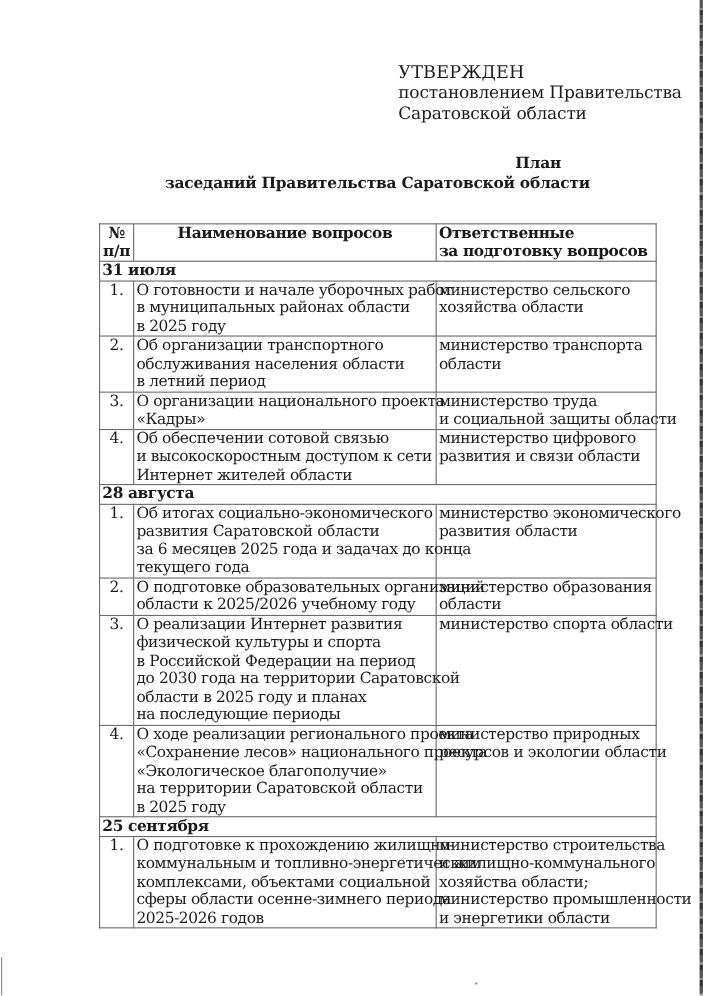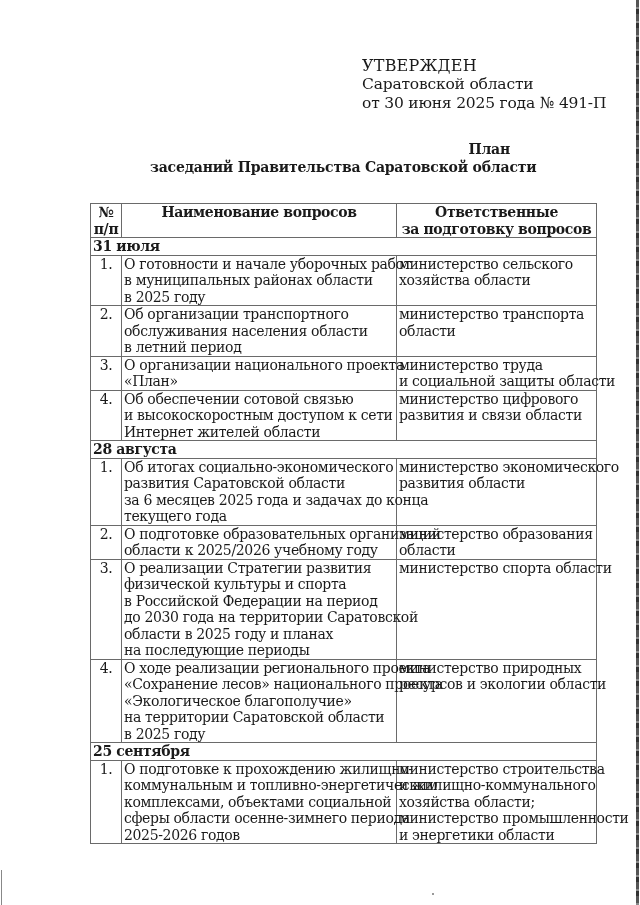--- a/index.html
+++ b/index.html
@@ -25,42 +25,42 @@
   }
   table.plan td, table.plan th {
     border: 1.2px solid #6a6a6a; padding: 0 2px; vertical-align: top; overflow: visible; white-space: nowrap;
   }
   col.c-num { width: 31px; }
   col.c-q { width: 275px; }
   col.c-resp { width: 200px; }
   th { font-weight: bold; font-size: 14px; line-height: 16.5px; }
   th.num { text-align: center; padding: 0; }
   th.q { vertical-align: top; }
-  th.resp { text-align: center; }
+  th.resp { text-align: left; }
   tr.head { height: 34px; }
   tr.date td { font-weight: bold; height: 15px; }
   td.num { text-align: center; padding: 0; }
   td.q, td.resp { padding-left: 2px; }
   td.q div, td.resp div { white-space: nowrap; }
   .scanline {
     position: absolute; left: 636px; top: 0; width: 3px; height: 905px;
     background: repeating-linear-gradient(180deg, #555 0 7px, #888 7px 9px, #333 9px 14px);
   }
   .left-mark {
     position: absolute; left: 1px; top: 870px; width: 1px; height: 35px; background: #888;
   }
   .speck { position: absolute; left: 432px; top: 893px; width: 2px; height: 2px; background: #999; }
 </style>
 </head>
 <body>
 
 <div class="approval">
   <div class="stamp">УТВЕРЖДЕН</div>
+  <div>постановлением Правительства</div>
   <div>Саратовской области</div>
-  <div>от 30 июня 2025 года № 491-П</div>
 </div>
 
 <div class="title">
   <div>План</div>
   <div>заседаний Правительства Саратовской области</div>
 </div>
 
 <table class="plan">
   <colgroup>
       <col class="c-num">
@@ -103,21 +103,21 @@
         </td>
         <td class="resp">
           <div>министерство транспорта</div>
           <div>области</div>
         </td>
       </tr>
       <tr>
         <td class="num">3.</td>
         <td class="q">
           <div>О организации национального проекта</div>
-          <div>«План»</div>
+          <div>«Кадры»</div>
         </td>
         <td class="resp">
           <div>министерство труда</div>
           <div>и социальной защиты области</div>
         </td>
       </tr>
       <tr>
         <td class="num">4.</td>
         <td class="q">
           <div>Об обеспечении сотовой связью</div>
@@ -152,21 +152,21 @@
           <div>области к 2025/2026 учебному году</div>
         </td>
         <td class="resp">
           <div>министерство образования</div>
           <div>области</div>
         </td>
       </tr>
       <tr>
         <td class="num">3.</td>
         <td class="q">
-          <div>О реализации Стратегии развития</div>
+          <div>О реализации Интернет развития</div>
           <div>физической культуры и спорта</div>
           <div>в Российской Федерации на период</div>
           <div>до 2030 года на территории Саратовской</div>
           <div>области в 2025 году и планах</div>
           <div>на последующие периоды</div>
         </td>
         <td class="resp">
           <div>министерство спорта области</div>
         </td>
       </tr>

